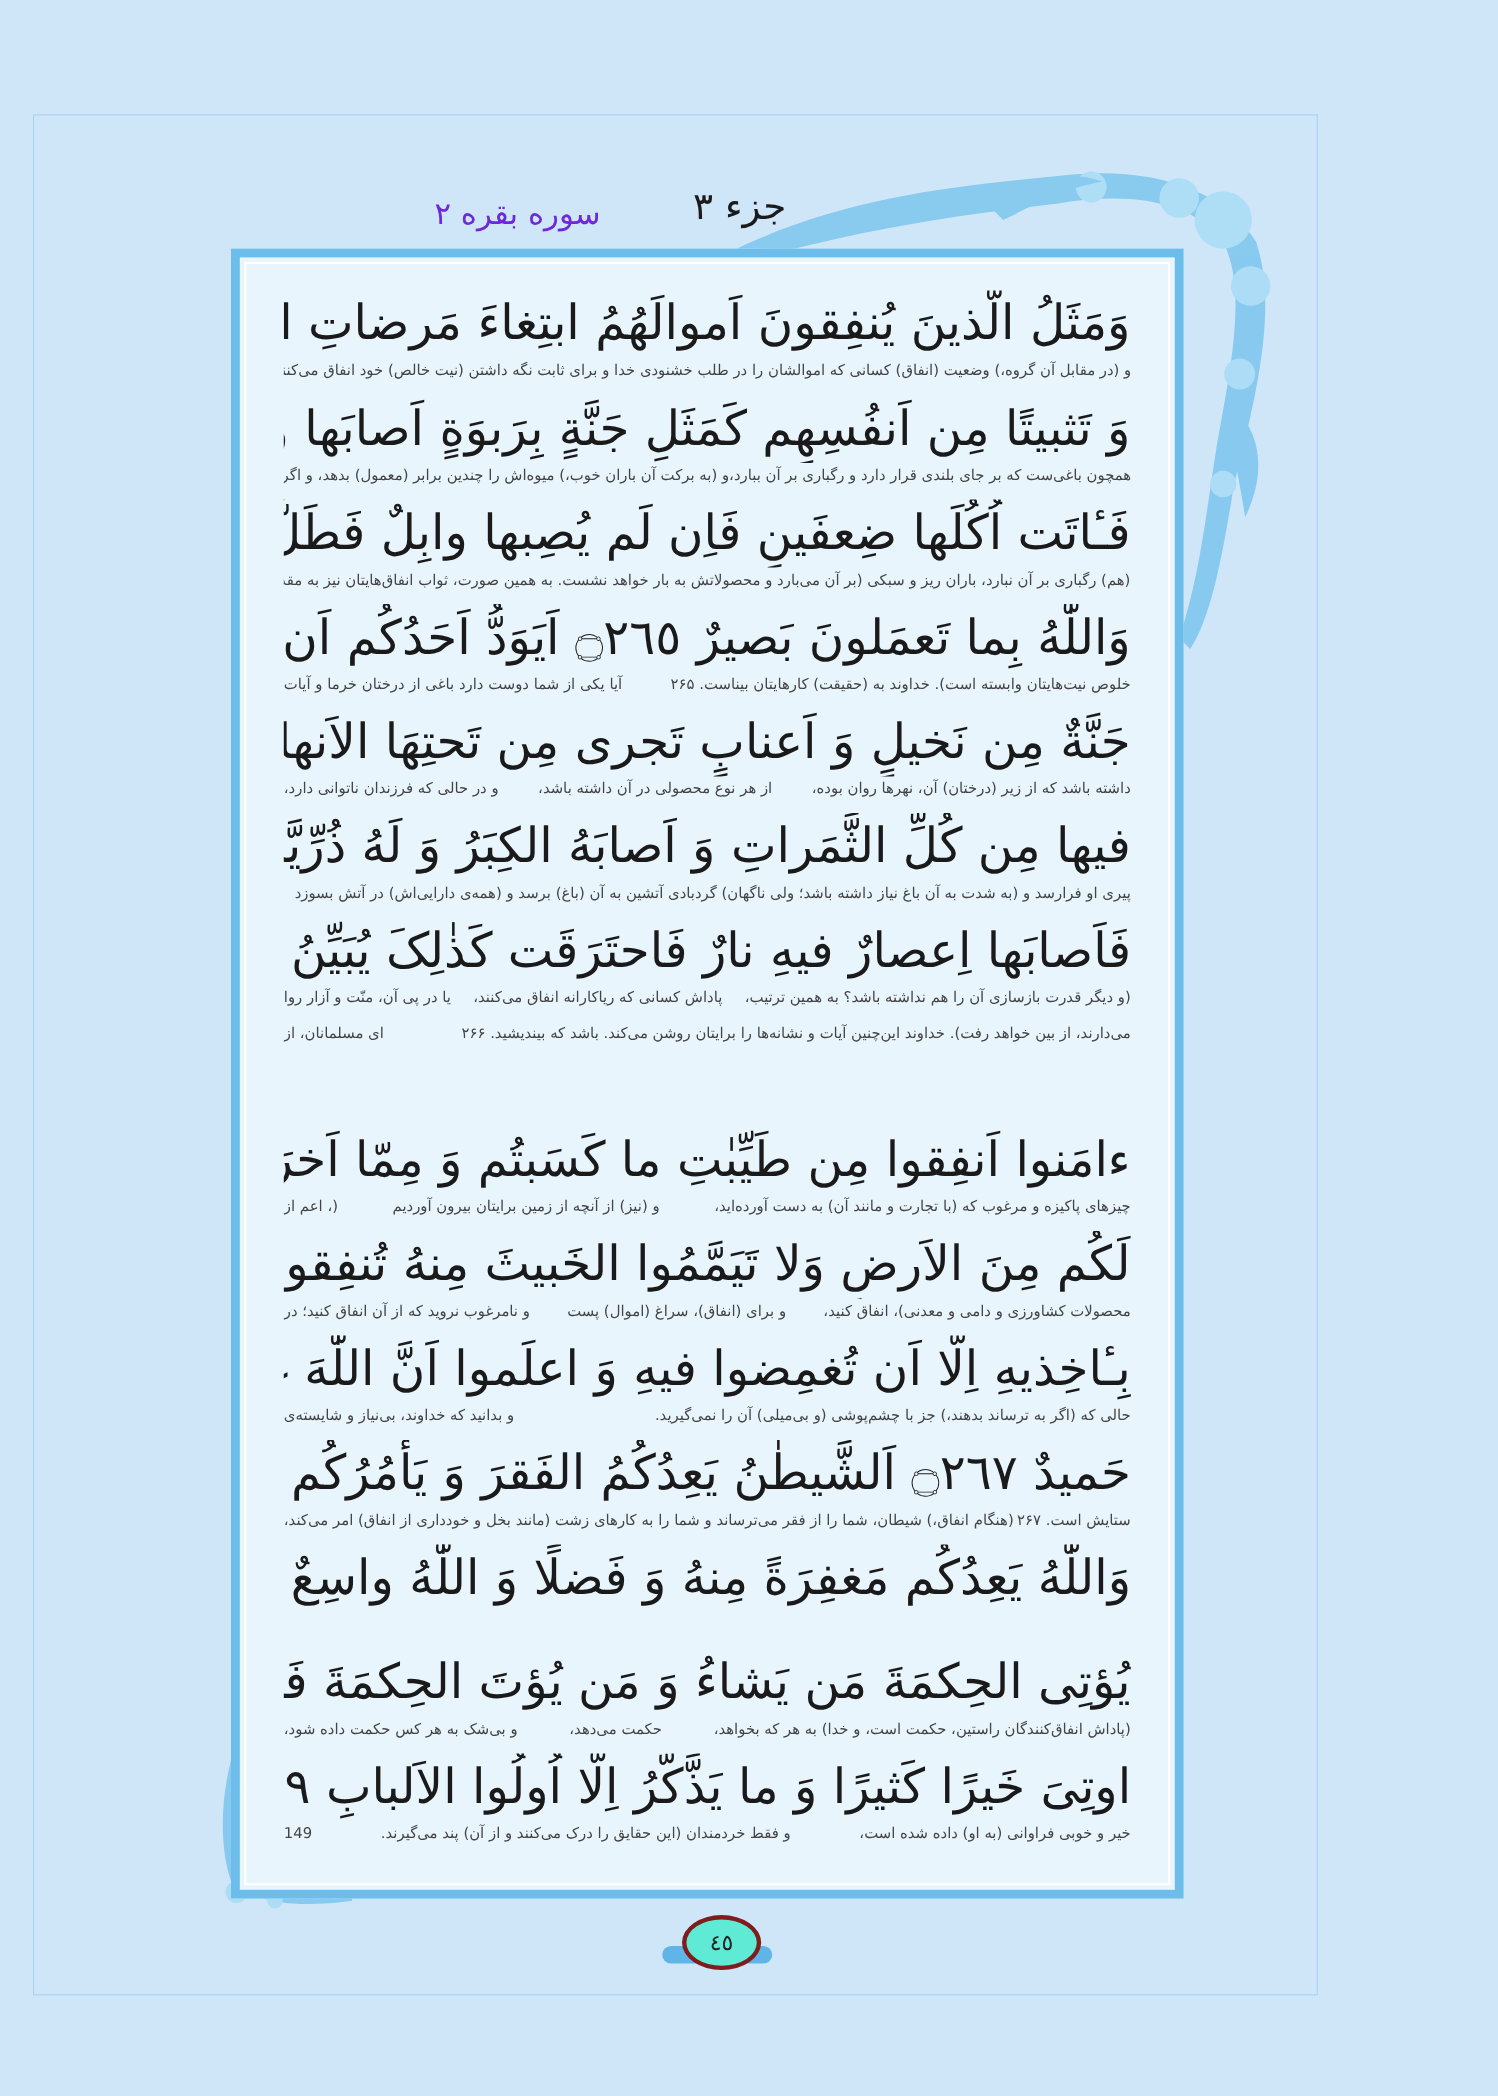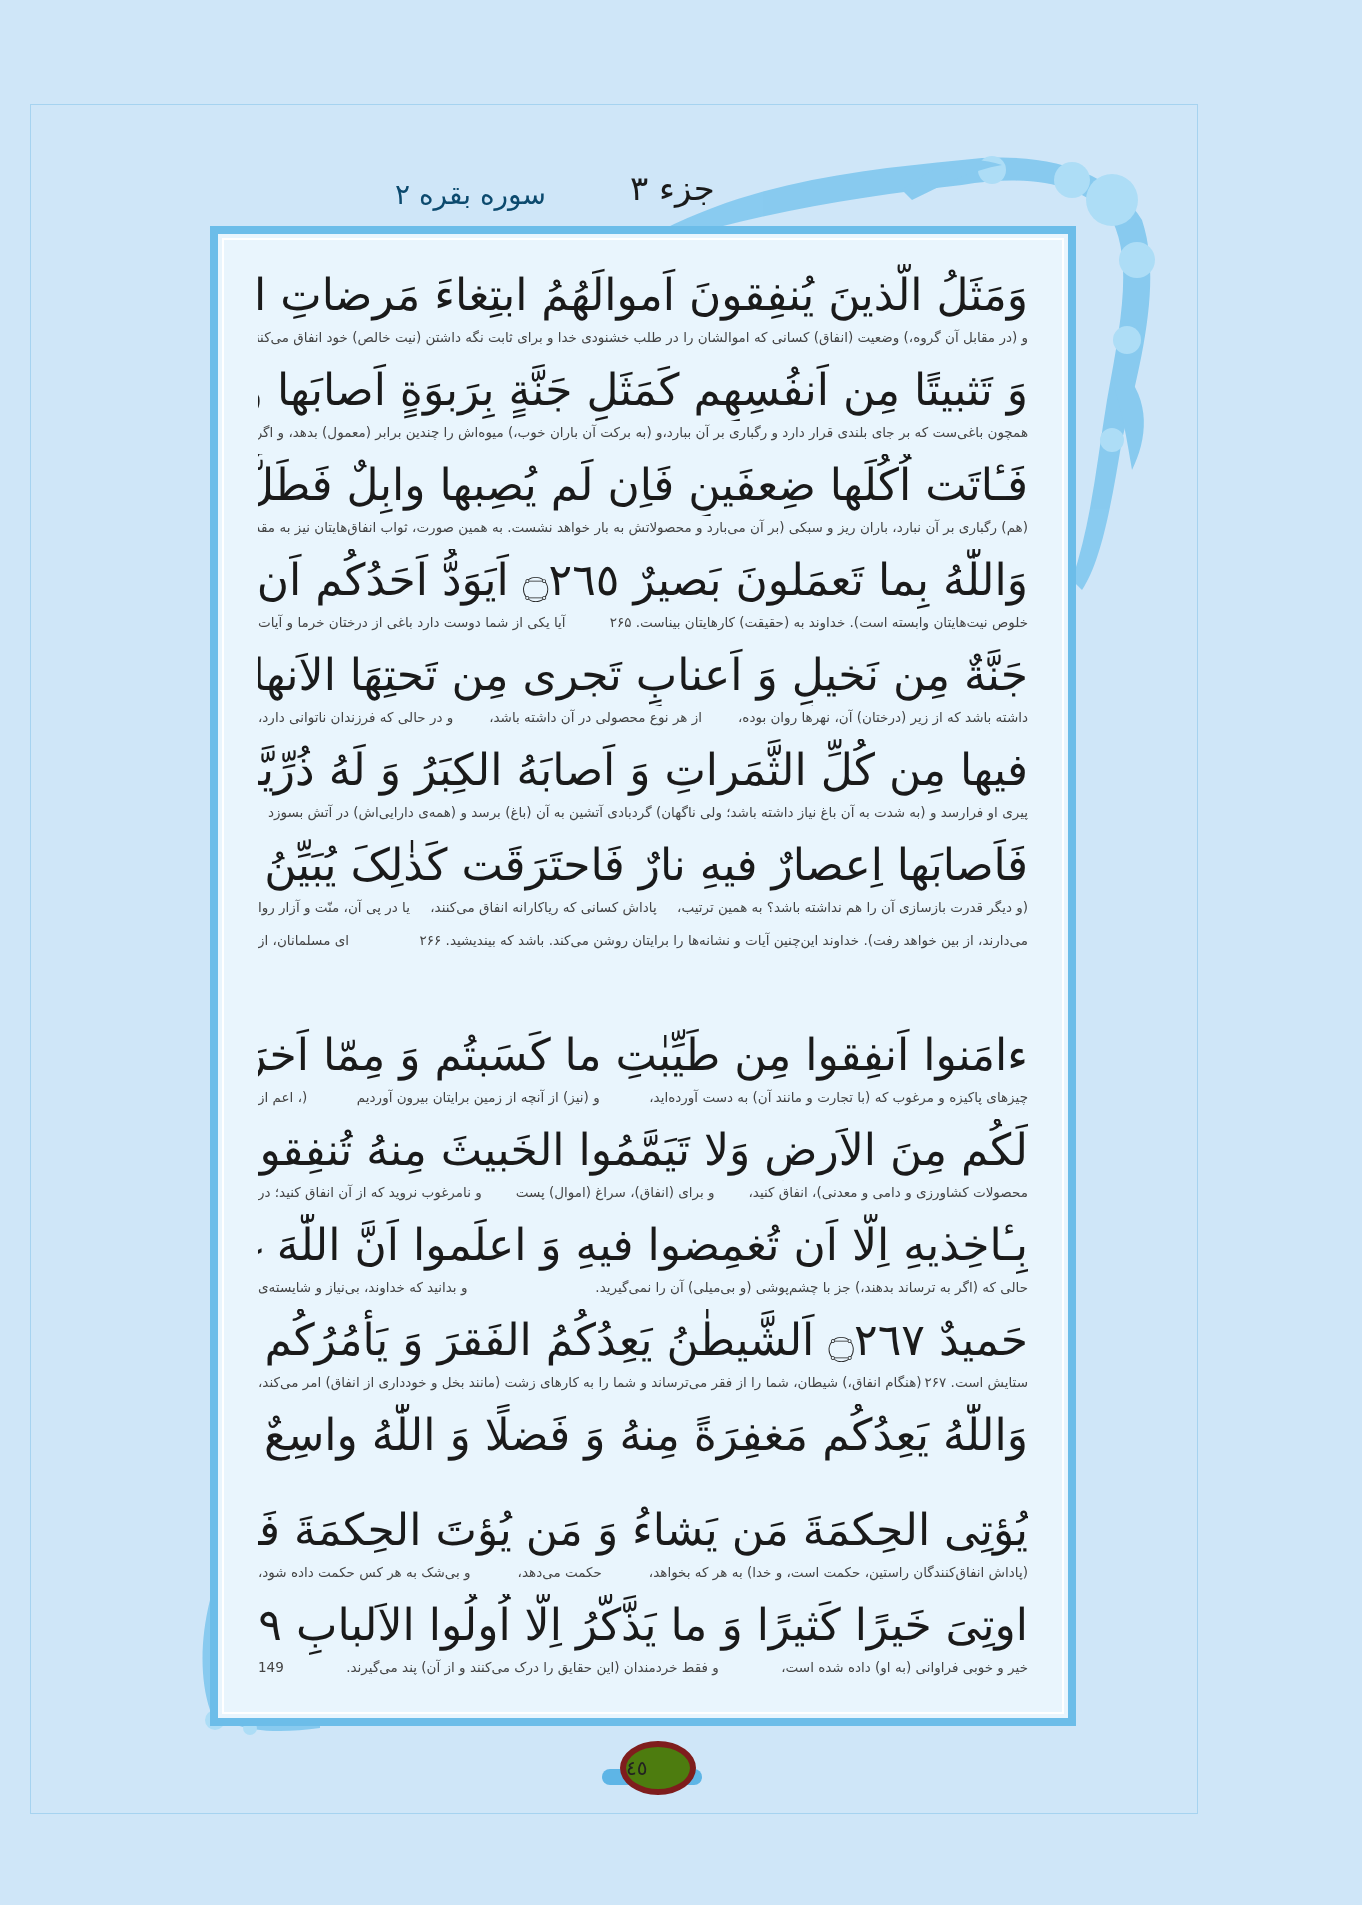--- a/index.html
+++ b/index.html
@@ -22,21 +22,21 @@
     top: 160px; left: 0; width: 1362px; height: 60px;
     direction: rtl;
   }
   .juz {
     position: absolute; left: 630px; top: 8px;
     font-size: 34px; color: #1b1b1b;
     font-family: "DejaVu Sans", sans-serif;
   }
   .surah {
     position: absolute; left: 395px; top: 18px;
-    font-size: 28px; color: #0c4a6e; letter-spacing: 4px;
+    font-size: 28px; color: #6d28d9; letter-spacing: 4px;
     font-family: "DejaVu Sans", sans-serif;
   }
   .page-frame {
     position: absolute;
     left: 210px; top: 226px;
     width: 866px; height: 1500px;
     border: 8px solid #6cbde9;
     box-sizing: border-box;
     background: #e9f5fd;
   }
@@ -70,22 +70,22 @@
   .ornament-bl {
     position: absolute; left: 190px; top: 1600px;
     width: 160px; height: 140px; pointer-events: none;
   }
   .page-number {
     position: absolute; left: 602px; top: 1735px;
     width: 100px; height: 60px;
   }
   .page-number .oval {
     position: absolute; left: 18px; top: 6px; width: 64px; height: 42px;
-    border-radius: 50%; border: 6px solid #7f1d1d; background: #4d7c0f;
-    text-align: left; line-height: 42px; font-size: 20px; color: #222;
+    border-radius: 50%; border: 4px solid #7f1d1d; background: #5eead4;
+    text-align: center; line-height: 42px; font-size: 20px; color: #222;
   }
   .page-number .ribbon {
     position: absolute; left: 0; top: 34px; width: 100px; height: 16px;
     background: #5eb5e6; border-radius: 8px;
   }
 </style>
 </head>
 <body>
 
 <div class="outer-frame"></div>

